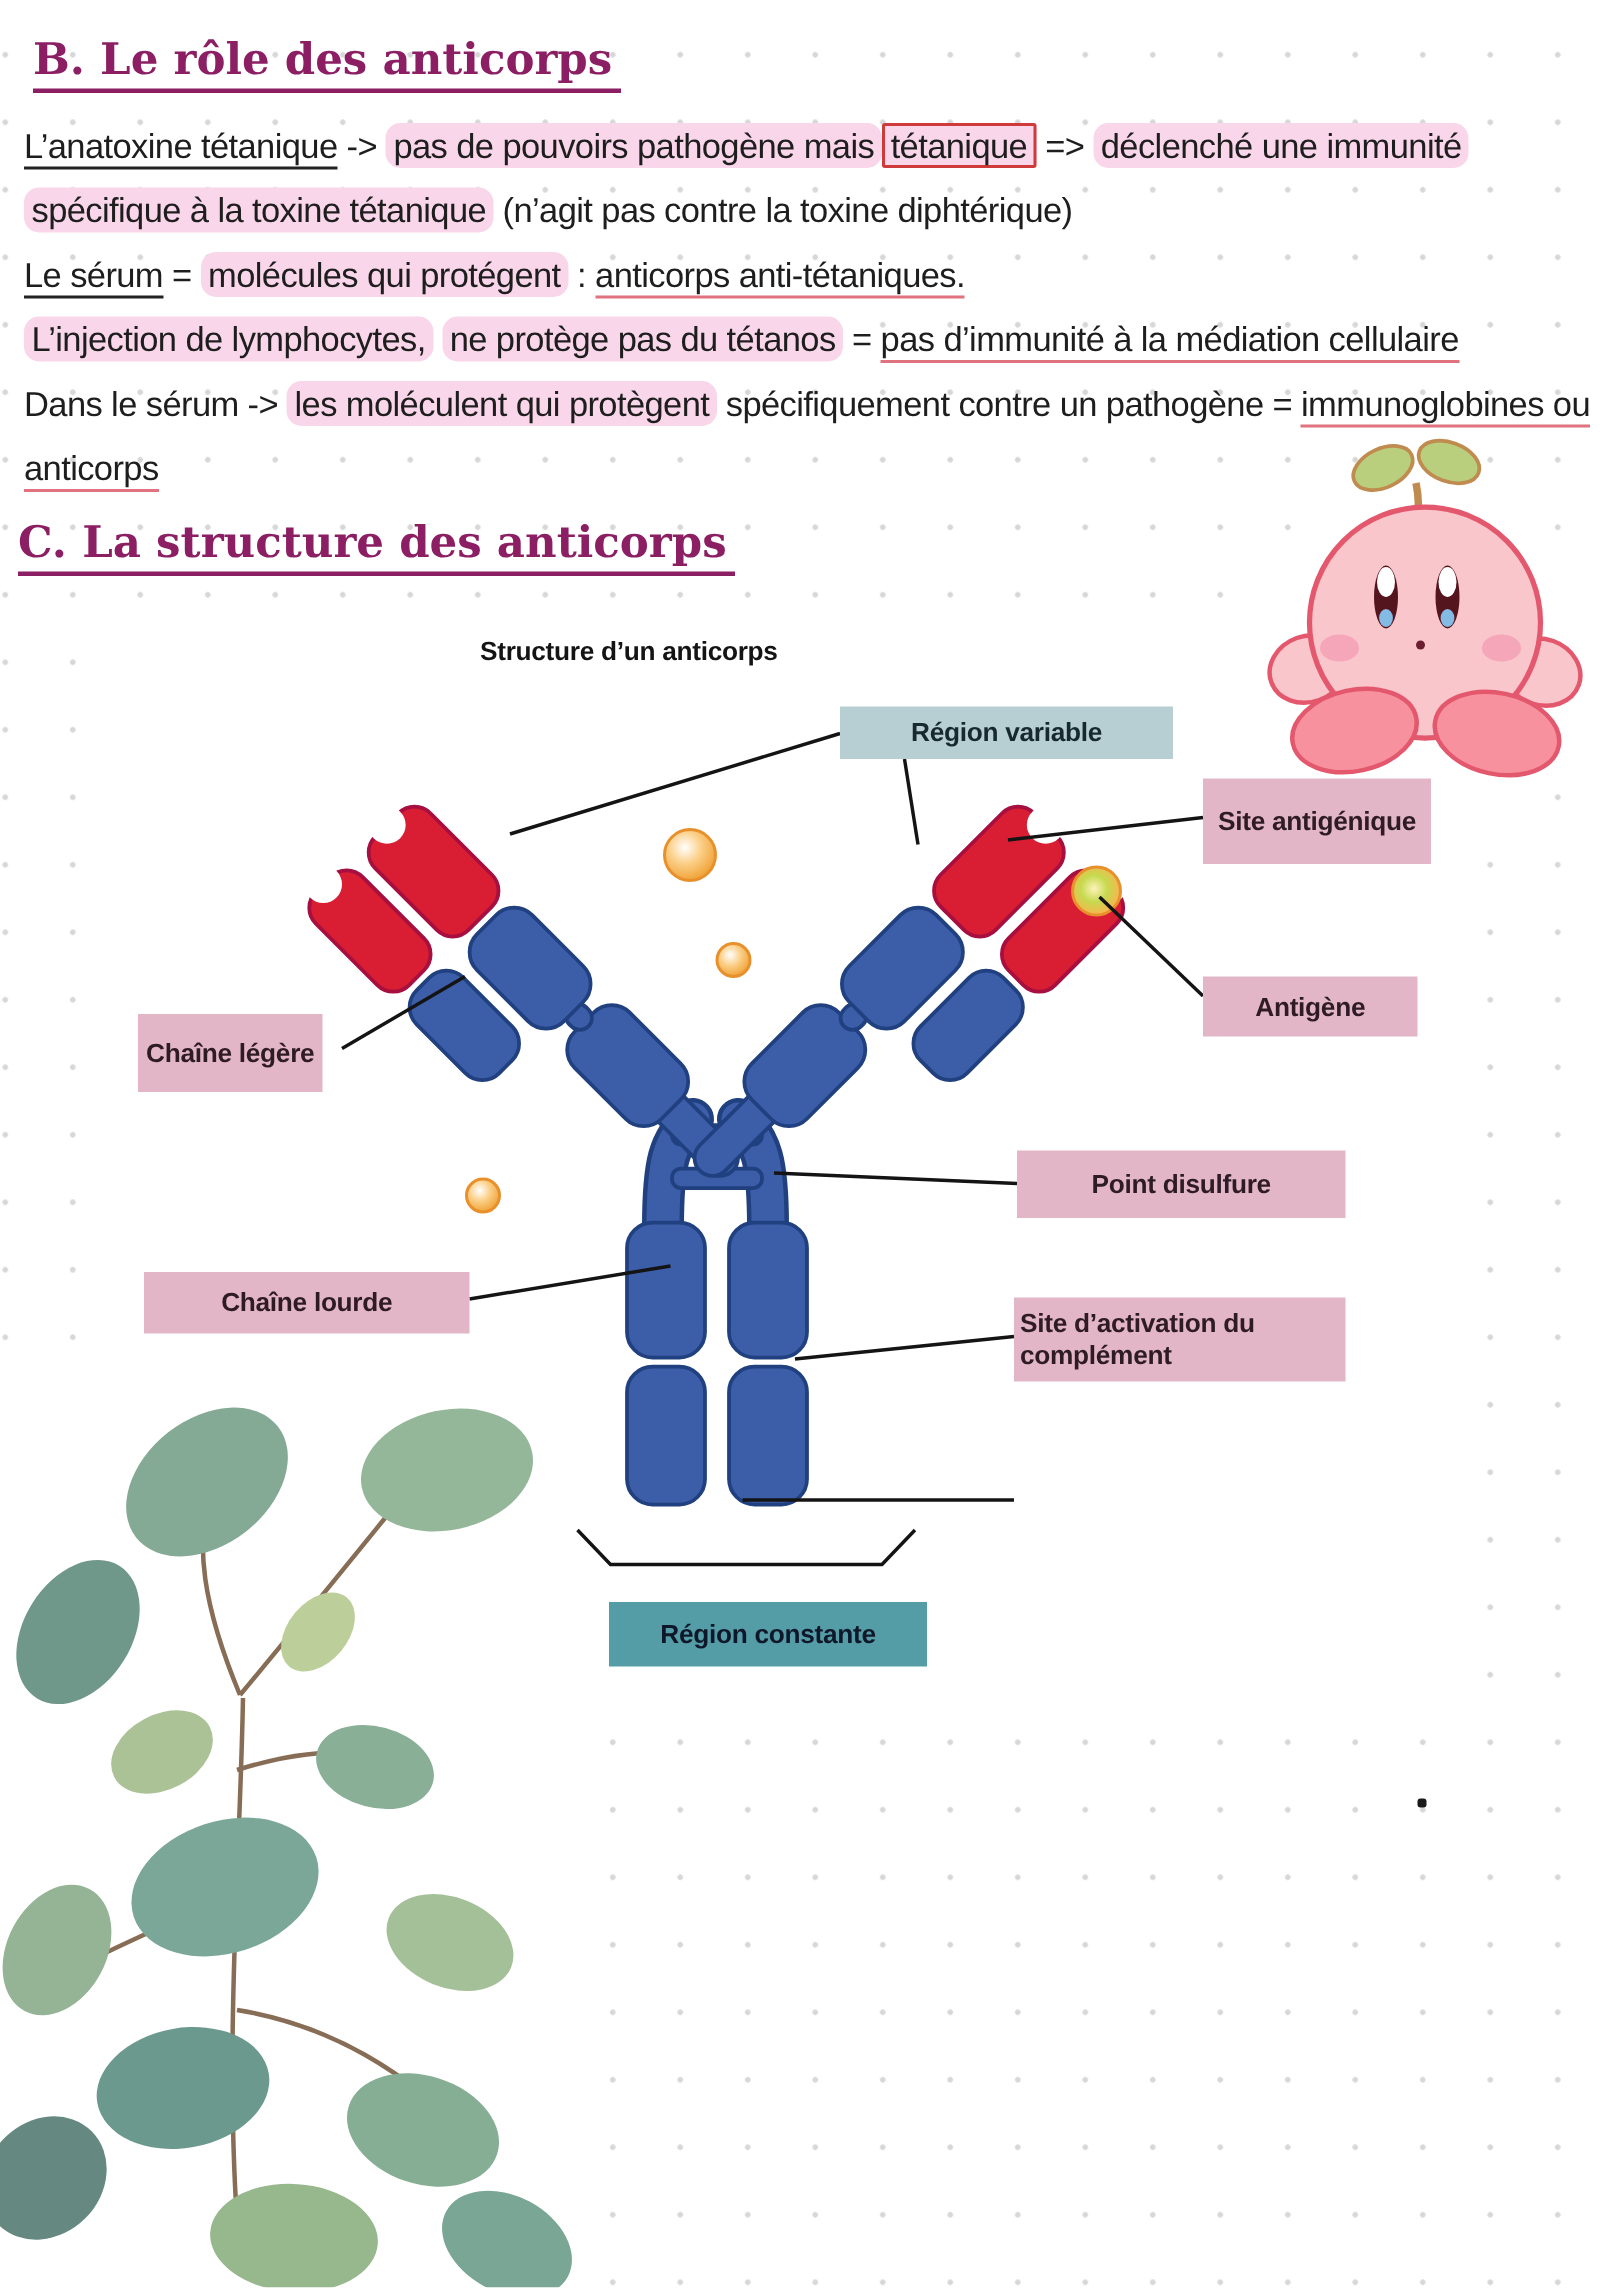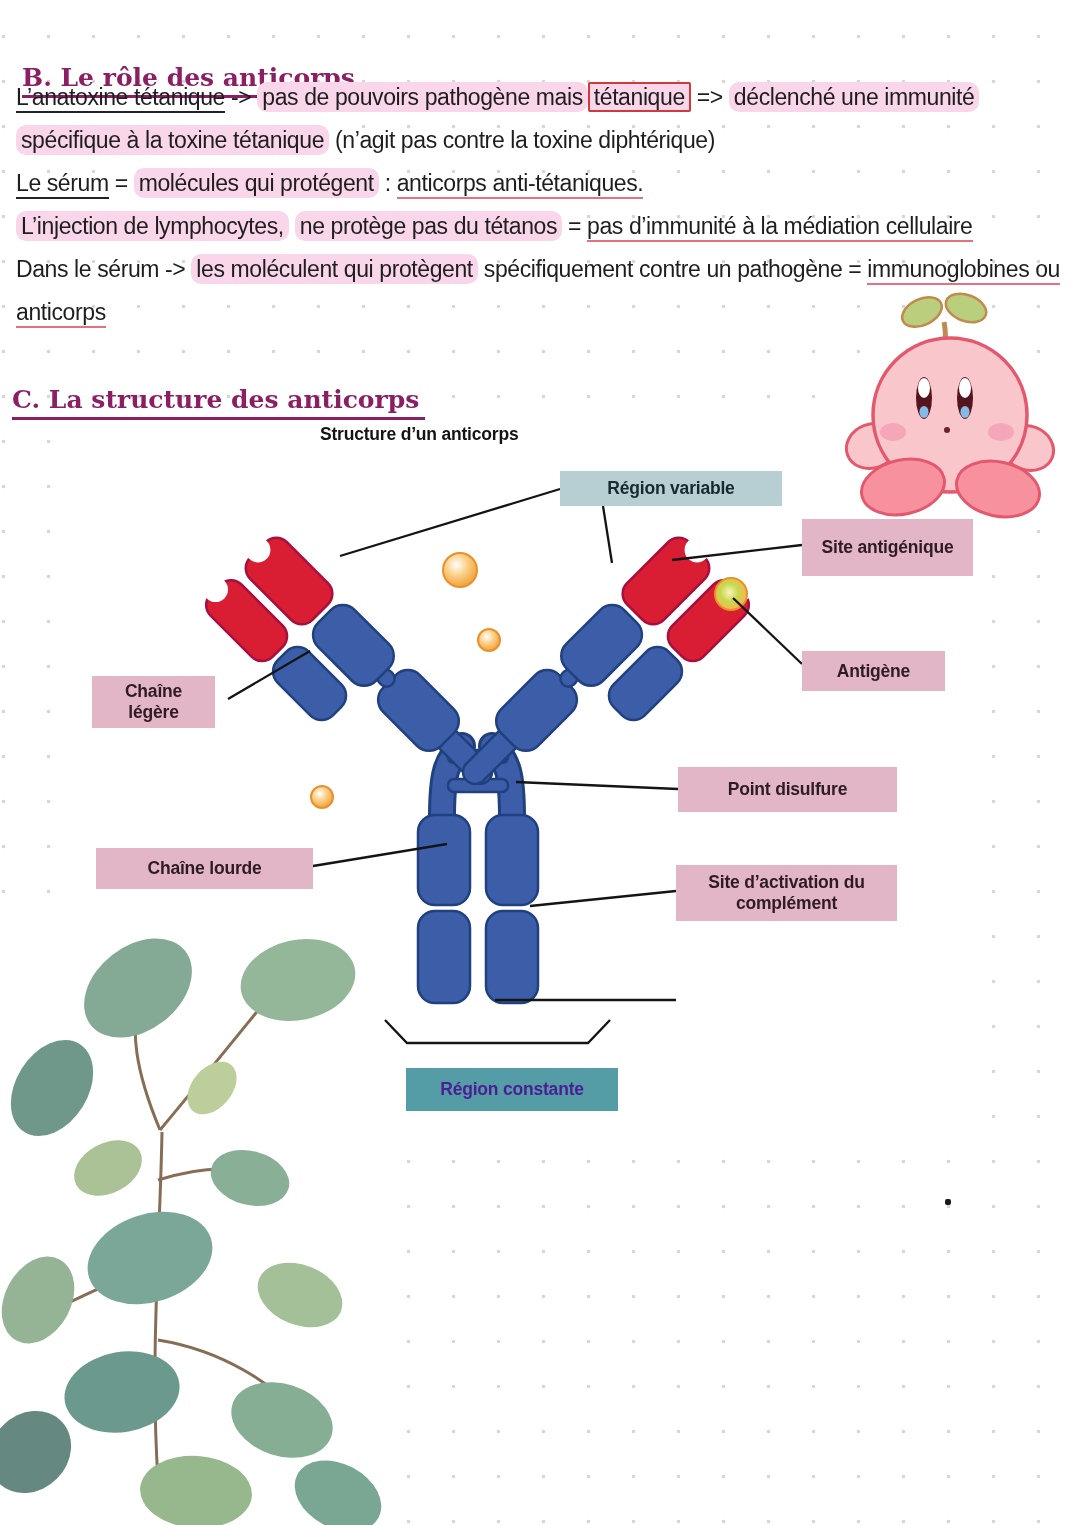--- a/index.html
+++ b/index.html
@@ -5,43 +5,43 @@
   html,body{margin:0;padding:0;}
   .page{
     position:relative;width:1080px;height:1525px;overflow:hidden;
     background-color:#ffffff;
     background-image:radial-gradient(circle,#d7d7d7 1.6px,rgba(255,255,255,0) 2.1px);
     background-size:45px 45px;background-position:26px 14px;
     font-family:"Liberation Sans",sans-serif;color:#242424;
   }
   .heading{
     position:absolute;left:0;font-family:"DejaVu Serif",serif;font-weight:bold;
-    font-size:25px;color:#8c1f63;white-space:nowrap;margin-top:41px;
+    font-size:29px;color:#8c1f63;white-space:nowrap;
   }
   .heading .hu{border-bottom:3px solid #8c1f63;padding:0 6px 3px 0;display:inline-block;}
   .nline{
     position:absolute;left:16px;font-size:23px;letter-spacing:-0.4px;
     white-space:pre;color:#1e1e1e;
   }
   .hl{background:#f9d6e9;border-radius:10px;padding:2px 5px;}
   .redbox{background:#f9d6e9;border:2px solid #cf3a3a;border-radius:2px;padding:0 4px;}
   .ub{border-bottom:2.5px solid #222;padding-bottom:1px;}
   .ur{border-bottom:2.5px solid #e0737f;padding-bottom:1px;}
   .dtitle{
     position:absolute;left:320px;top:424px;width:400px;text-align:left;
     font-weight:bold;font-size:17.5px;color:#141414;letter-spacing:-0.2px;
   }
   .lbl{
     position:absolute;display:flex;align-items:center;justify-content:center;
-    text-align:center;font-weight:bold;font-size:17.5px;line-height:1.2;
-    letter-spacing:-0.2px;color:#2e1b24;padding:0 14px;box-sizing:border-box;
+    font-weight:bold;font-size:17.5px;line-height:1.2;
+    letter-spacing:-0.2px;color:#2e1b24;padding:0 4px;box-sizing:border-box;
   }
   .pink{background:#e2b6c7;}
   .teal-light{background:#b7ced2;color:#16292e;}
-  .teal-dark{background:#549da6;color:#4c1d95;}
+  .teal-dark{background:#549da6;color:#0f172a;}
   svg.overlay{position:absolute;left:0;top:0;}
   .bl{fill:#3c5ea9;stroke:#20407f;stroke-width:2.5;}
   .rd{fill:#d91d32;stroke:#a60f3f;stroke-width:2.5;}
   .ann{stroke:#141414;stroke-width:2.3;fill:none;}
   .stray{position:absolute;left:945px;top:1199px;width:6px;height:6px;background:#1a1a1a;border-radius:2px;}
 </style>
 </head>
 <body>
 
 <div class="page">
@@ -188,21 +188,21 @@
 
   <div class="nline" style="top:213px"><span class="hl">L’injection de lymphocytes,</span><span> </span><span class="hl">ne protège pas du tétanos</span><span> = </span><span class="ur">pas d’immunité à la médiation cellulaire</span></div>
 
   <div class="nline" style="top:256px"><span>Dans le sérum -&gt; </span><span class="hl">les moléculent qui protègent</span><span> spécifiquement contre un pathogène = </span><span class="ur">immunoglobines ou</span></div>
 
   <div class="nline" style="top:299px"><span class="ur">anticorps</span></div>
 
   <div class="dtitle">Structure d’un anticorps</div>
 
   <div class="lbl teal-light" style="left:560px;top:471px;width:222px;height:35px">Région variable</div>
-  <div class="lbl pink" style="left:802px;top:519px;width:171px;height:57px">Site antigénique</div>
+  <div class="lbl pink" style="left:802px;top:519px;width:152px;height:57px">Site antigénique</div>
   <div class="lbl pink" style="left:802px;top:651px;width:143px;height:40px">Antigène</div>
   <div class="lbl pink" style="left:92px;top:676px;width:123px;height:52px">Chaîne légère</div>
   <div class="lbl pink" style="left:96px;top:848px;width:217px;height:41px">Chaîne lourde</div>
   <div class="lbl pink" style="left:678px;top:767px;width:219px;height:45px">Point disulfure</div>
   <div class="lbl pink" style="left:676px;top:865px;width:221px;height:56px">Site d’activation du complément</div>
   <div class="lbl teal-dark" style="left:406px;top:1068px;width:212px;height:43px">Région constante</div>
 
   <div class="stray"></div>
 
 </div>

